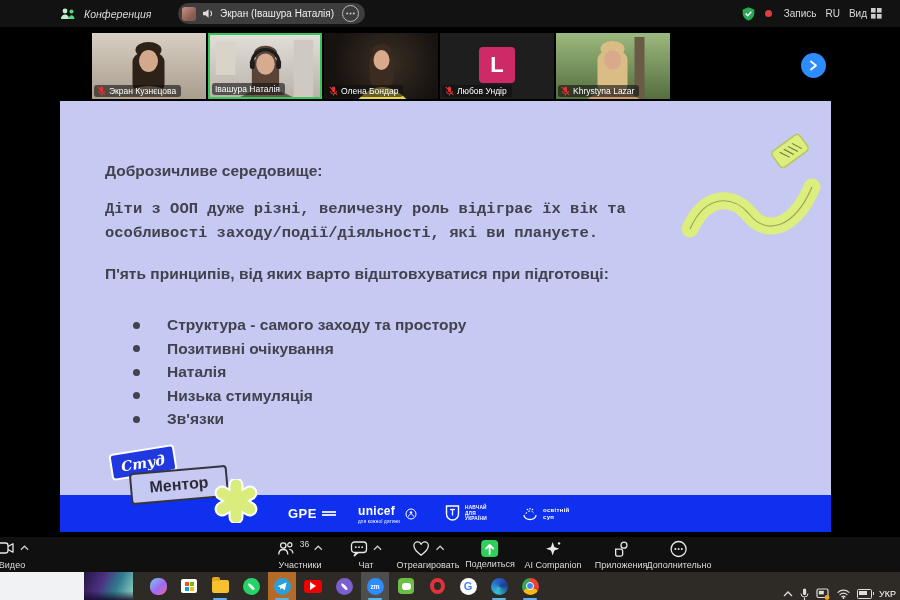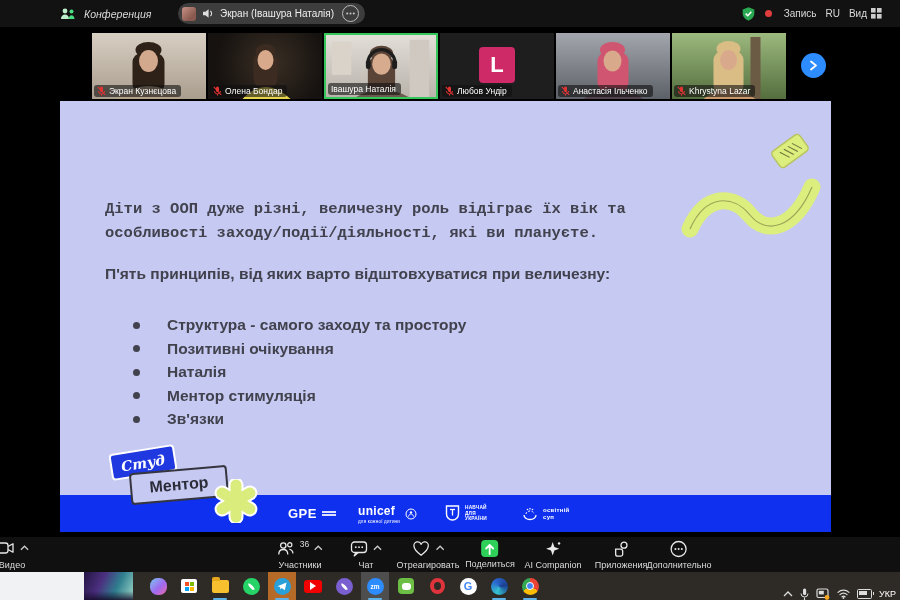--- a/index.html
+++ b/index.html
@@ -180,85 +180,69 @@
       <div class="nameplate">
         <svg width="9" height="10" viewBox="0 0 9 10">
           <rect x="3" y="0.5" width="3" height="5.5" rx="1.5" fill="#e23333"></rect>
           <path d="M1.5,5 a3,3 0 0 0 6,0 M4.5,8 v1.6" stroke="#e23333" stroke-width="1" fill="none"></path>
           <line x1="0.8" y1="0.8" x2="8.2" y2="9" stroke="#e23333" stroke-width="1.1"></line>
         </svg>
         <span>Экран Кузнєцова</span>
       </div>
     </div>
 
-    <div class="tile t3">
-      <svg class="person" viewBox="0 0 113 62">
-        <rect x="45" y="16" width="24" height="34" rx="8" fill="#3c2b21"></rect>
-        <ellipse cx="57" cy="14" rx="10" ry="7" fill="#3c2b21"></ellipse>
-        <ellipse cx="57" cy="23" rx="8" ry="10" fill="#d9a98c"></ellipse>
-        <path d="M34,62 Q57,38 82,62 Z" fill="#e6d44e"></path>
-      </svg>
-      <div class="nameplate">
-        <svg width="9" height="10" viewBox="0 0 9 10">
-          <rect x="3" y="0.5" width="3" height="5.5" rx="1.5" fill="#e23333"></rect>
-          <path d="M1.5,5 a3,3 0 0 0 6,0 M4.5,8 v1.6" stroke="#e23333" stroke-width="1" fill="none"></path>
-          <line x1="0.8" y1="0.8" x2="8.2" y2="9" stroke="#e23333" stroke-width="1.1"></line>
-        </svg>
-        <span>Олена Бондар</span>
-      </div>
-    </div>
-
     <div class="tile t2 active">
       <svg class="person" viewBox="0 0 113 62">
         <rect x="86" y="0" width="20" height="62" fill="#cfc9c1"></rect>
         <rect x="6" y="2" width="20" height="34" fill="#d9d3ca"></rect>
         <rect x="43" y="18" width="28" height="38" rx="8" fill="#5a4438"></rect>
         <ellipse cx="57" cy="14" rx="12" ry="8" fill="#5a4438"></ellipse>
         <ellipse cx="57" cy="25" rx="9.5" ry="11" fill="#d6ab8e"></ellipse>
         <path d="M43,24 a14,14 0 0 1 28,0" stroke="#1d1d1d" stroke-width="3.4" fill="none"></path>
         <rect x="41" y="21" width="5" height="9" rx="2" fill="#1d1d1d"></rect>
         <rect x="68" y="21" width="5" height="9" rx="2" fill="#1d1d1d"></rect>
         <path d="M26,62 Q57,40 90,62 Z" fill="#6b5a4e"></path>
       </svg>
       <div class="nameplate">
         <span>Івашура Наталія</span>
       </div>
     </div>
 
-    <div class="tile t4">
-      <div class="avatar-sq">
-        <span>L</span>
-      </div>
+    <div class="tile t3">
+      <svg class="person" viewBox="0 0 113 62">
+        <rect x="45" y="16" width="24" height="34" rx="8" fill="#3c2b21"></rect>
+        <ellipse cx="57" cy="14" rx="10" ry="7" fill="#3c2b21"></ellipse>
+        <ellipse cx="57" cy="23" rx="8" ry="10" fill="#d9a98c"></ellipse>
+        <path d="M34,62 Q57,38 82,62 Z" fill="#e6d44e"></path>
+      </svg>
       <div class="nameplate">
         <svg width="9" height="10" viewBox="0 0 9 10">
           <rect x="3" y="0.5" width="3" height="5.5" rx="1.5" fill="#e23333"></rect>
           <path d="M1.5,5 a3,3 0 0 0 6,0 M4.5,8 v1.6" stroke="#e23333" stroke-width="1" fill="none"></path>
           <line x1="0.8" y1="0.8" x2="8.2" y2="9" stroke="#e23333" stroke-width="1.1"></line>
         </svg>
-
-        <span>Любов Ундір</span>
-      </div>
-    </div>
-
-    <div class="tile t5">
-      <svg class="person" viewBox="0 0 113 62">
-        <rect x="41" y="15" width="31" height="40" rx="9" fill="#cf5570"></rect>
-        <ellipse cx="56" cy="13" rx="12.5" ry="8" fill="#cf5570"></ellipse>
-        <ellipse cx="56" cy="24" rx="9" ry="10.5" fill="#d9a98c"></ellipse>
-        <path d="M27,62 Q56,40 87,62 Z" fill="#53434c"></path>
-      </svg>
+        <span>Олена Бондар</span>
+      </div>
+    </div>
+
+    <div class="tile t4">
+      <div class="avatar-sq">
+        <span>L</span>
+      </div>
       <div class="nameplate">
         <svg width="9" height="10" viewBox="0 0 9 10">
           <rect x="3" y="0.5" width="3" height="5.5" rx="1.5" fill="#e23333"></rect>
           <path d="M1.5,5 a3,3 0 0 0 6,0 M4.5,8 v1.6" stroke="#e23333" stroke-width="1" fill="none"></path>
           <line x1="0.8" y1="0.8" x2="8.2" y2="9" stroke="#e23333" stroke-width="1.1"></line>
         </svg>
-        <span>Анастасія Ільченко</span>
-      </div>
-    </div>
+
+        <span>Любов Ундір</span>
+      </div>
+    </div>
+
 
     <div class="tile t6">
       <svg class="person" viewBox="0 0 113 62">
         <rect x="78" y="0" width="10" height="62" fill="#6b5a44"></rect>
         <rect x="41" y="14" width="30" height="44" rx="9" fill="#d9bd85"></rect>
         <ellipse cx="56" cy="12" rx="12" ry="8" fill="#d9bd85"></ellipse>
         <ellipse cx="56" cy="23" rx="8.5" ry="10" fill="#d9a98c"></ellipse>
         <path d="M31,62 Q56,42 83,62 Z" fill="#c9986b"></path>
       </svg>
       <div class="nameplate">
@@ -285,39 +269,40 @@
         <rect x="-17" y="-10" width="34" height="20" rx="4" fill="#dcee7d" stroke="#b9c45f" stroke-width="1.5"></rect>
         <line x1="-9" y1="-5" x2="-4" y2="5" stroke="#6b7039" stroke-width="1"></line>
         <line x1="-4" y1="-5" x2="1" y2="5" stroke="#6b7039" stroke-width="1"></line>
         <line x1="1" y1="-5" x2="6" y2="5" stroke="#6b7039" stroke-width="1"></line>
         <line x1="6" y1="-5" x2="11" y2="5" stroke="#6b7039" stroke-width="1"></line>
       </g>
       <path d="M18,100 C34,64 62,66 78,86 C94,106 122,100 140,58" fill="none" stroke="#dcee7d" stroke-width="17" stroke-linecap="round"></path>
       <path d="M18,100 C34,64 62,66 78,86 C94,106 122,100 140,58" fill="none" stroke="#8d9350" stroke-width="1.2" opacity="0.8"></path>
     </svg>
 
+    <div class="s-heading">Доброзичливе середовище:</div>
     <div class="s-para">Діти з ООП дуже різні, величезну роль відіграє їх вік та особливості заходу/події/діяльності, які ви плануєте.</div>
-    <div class="s-intro">П'ять принципів, від яких варто відштовхуватися при величезну:</div>
+    <div class="s-intro">П'ять принципів, від яких варто відштовхуватися при підготовці:</div>
 
     <ul class="s-bullets">
       <li>
           <span class="dot"></span>
           <span>Структура - самого заходу та простору</span>
         </li>
       <li>
           <span class="dot"></span>
           <span>Позитивні очікування</span>
         </li>
       <li>
           <span class="dot"></span>
           <span>Наталія</span>
         </li>
       <li>
           <span class="dot"></span>
-          <span>Ментор стимуляція</span>
+          <span>Низька стимуляція</span>
         </li>
       <li>
           <span class="dot"></span>
           <span>Зв'язки</span>
         </li>
     </ul>
 
     <div class="s-footer">
       <div class="flogo" style="left:228px">
         <span class="gpe-txt">GPE</span>

